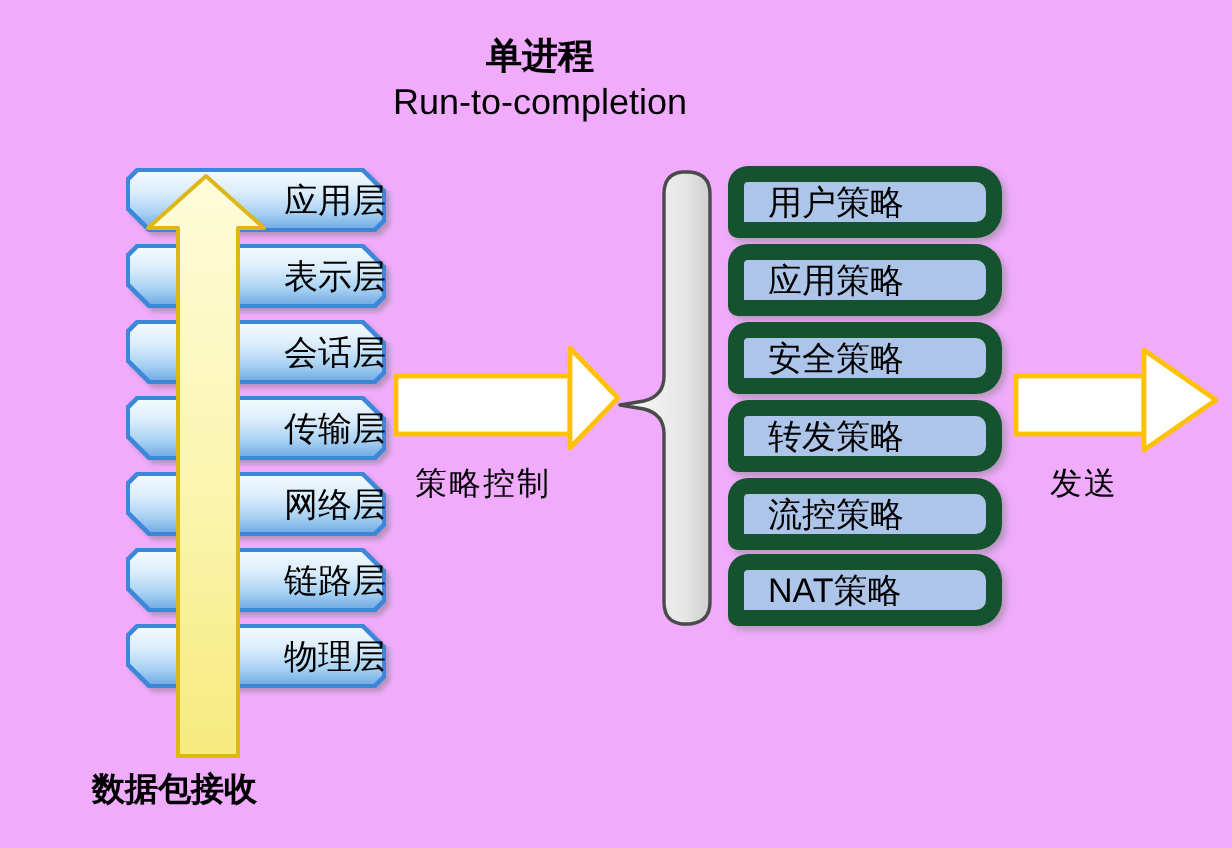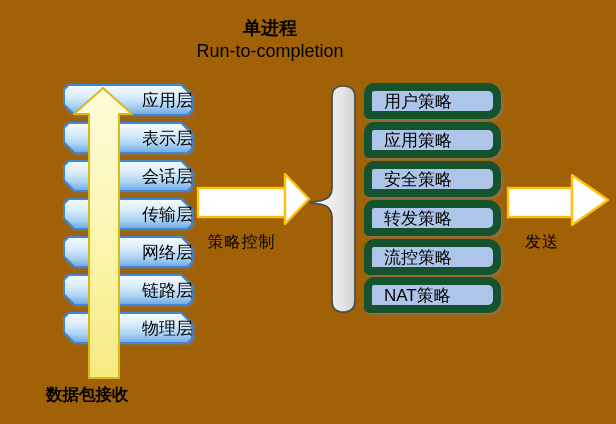--- a/index.html
+++ b/index.html
@@ -1,17 +1,17 @@
 <!DOCTYPE html>
 <html><head>
 <meta charset="utf-8">
 <style>
   html,body { margin:0; padding:0; background:#fff; }
   #canvas {
-    position:relative; width:616px; height:424px; background:#a16207;
+    position:relative; width:616px; height:424px; background:#f0abfc;
     font-family:"Liberation Sans","DejaVu Sans",sans-serif; color:#000;
     overflow:hidden;
   }
   
   .title-block { position:absolute; left:115px; top:17px; width:310px; text-align:center; }
   .title-cn   { font-size:18px; font-weight:bold; line-height:23px; }
   .title-en   { font-size:18px; font-weight:normal; line-height:22px; }
 
   
   .lbox { position:absolute; left:63px; width:130px; height:32px;

